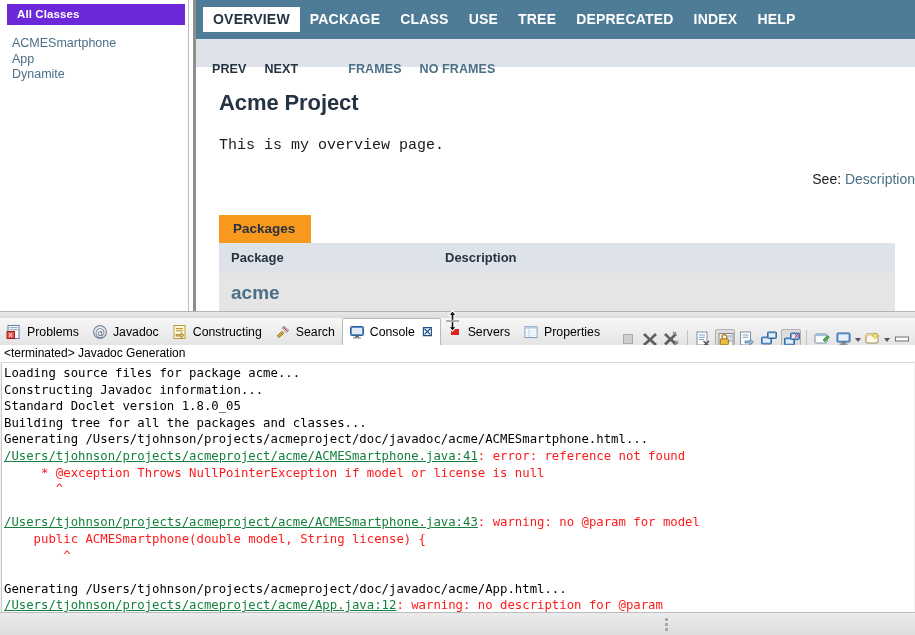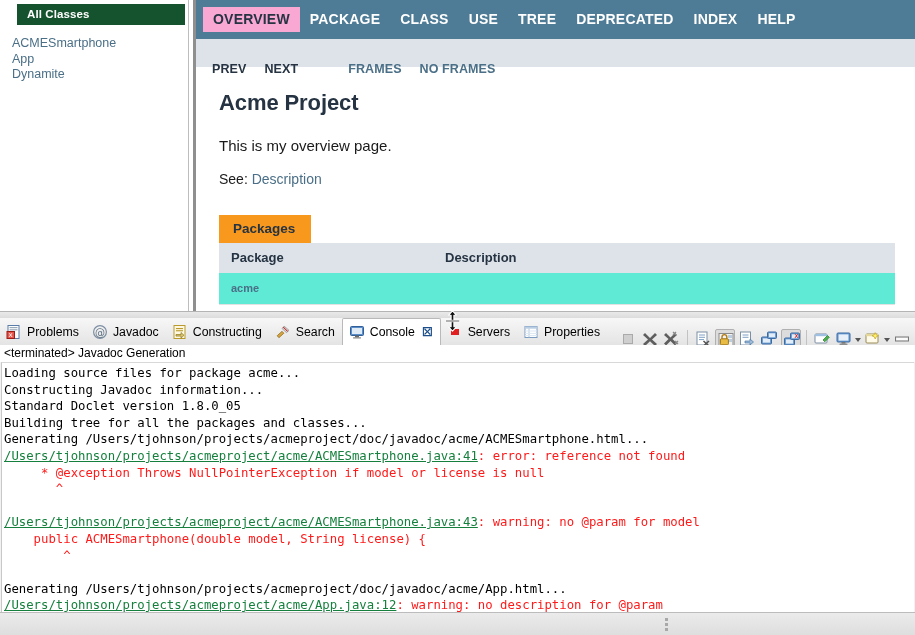--- a/index.html
+++ b/index.html
@@ -19,22 +19,22 @@
     background: #ffffff; overflow: hidden;
   }
 
   
   #allclasses-frame {
     position: absolute; left: 0; top: 0; width: 189px; height: 311px;
     background: #ffffff;
     border-right: 1px solid #bdbdbd;
   }
   #allclasses-title {
-    margin: 4px 3px 0 17px;
-    background: #14532d;
+    margin: 4px 3px 0 7px;
+    background: #6d28d9;
     color: #ffffff;
     font-size: 11.5px;
     font-weight: bold;
     padding: 4px 0 5px 10px;
     letter-spacing: .1px;
   }
   #allclasses-list {
     list-style: none; margin: 0; padding: 11px 0 0 12px;
   }
   #allclasses-list li {
@@ -67,21 +67,21 @@
   }
   #topnav ul { display: flex; list-style: none; margin: 0; padding: 0; align-items: center; }
   #topnav li {
     color: #ffffff;
     font-size: 14px;
     font-weight: bold;
     padding: 4px 10px 5px 10px;
     letter-spacing: .2px;
     white-space: nowrap;
   }
-  #topnav li.active { background: #f9a8d4; color: #253342; }
+  #topnav li.active { background: #ffffff; color: #253342; }
 
   #subnav {
     background: #dee3e9;
     height: 28px;
     display: flex; align-items: center;
     padding-left: 7px;
     font-size: 12.5px;
   }
   #subnav .grp { display: flex; }
   #subnav .item {
@@ -95,28 +95,29 @@
   #subnav .spacer { width: 32px; }
   #subnav .link { color: #4a6f87; }
 
   #overview-body { padding: 0 0 0 0; }
   #page-title {
     font-size: 22px; font-weight: bold; color: #253342;
     margin: 23px 0 0 23px;
     letter-spacing: -.1px;
   }
   #overview-desc {
-    font-family: Liberation Sans, sans-serif;
+    font-family: Liberation Mono, monospace;
     font-size: 15px; color: #1a1a1a;
     margin: 21px 0 0 23px;
   }
   #see-line {
     font-size: 14px; color: #1a1a1a;
     margin: 17px 0 0 23px;
     font-family: "Liberation Sans", sans-serif;
+    text-align: right;
   }
   #see-line .lnk { color: #4a6f87; }
 
   #pkg-table-wrap { margin: 28px 0 0 23px; width: 676px; }
   #pkg-caption {
     display: inline-block;
     background: #f8981d;
     color: #253342;
     font-weight: bold;
     font-size: 13.5px;
@@ -124,23 +125,23 @@
   }
   table#pkg-table { border-collapse: collapse; width: 100%; margin-top: 0; }
   table#pkg-table th {
     background: #dee3e9; color: #253342;
     font-size: 13px; font-weight: bold;
     text-align: left;
     padding: 7px 0 8px 12px;
   }
   table#pkg-table th.col-desc { padding-left: 10px; }
   table#pkg-table td {
-    background: #5eead4;
+    background: #e5e5e5;
     padding: 9px 0 10px 12px;
-    font-size: 11px; font-weight: bold;
+    font-size: 19px; font-weight: bold;
     color: #4a6f87;
     border-bottom: 1px solid #e2e2e2;
   }
 
   
   #console-view {
     position: absolute; left: 0; top: 311px; width: 915px; height: 324px;
     background: #f2f2f2;
   }
   #view-sash {

